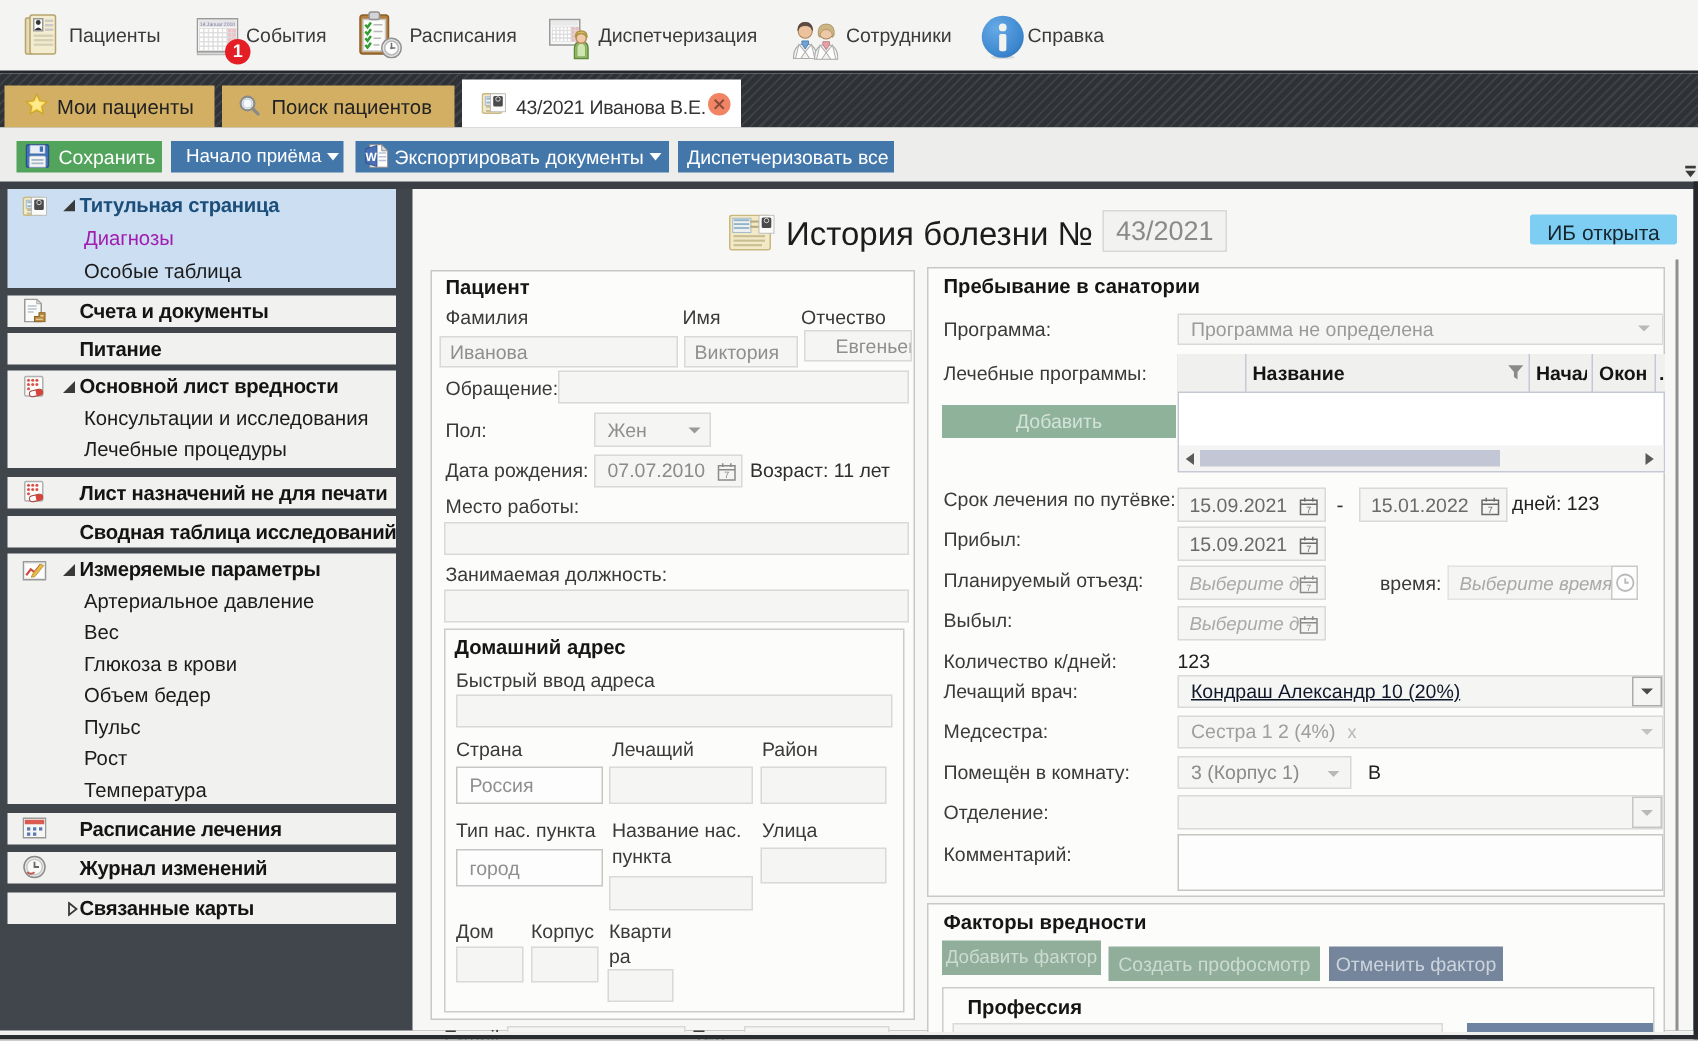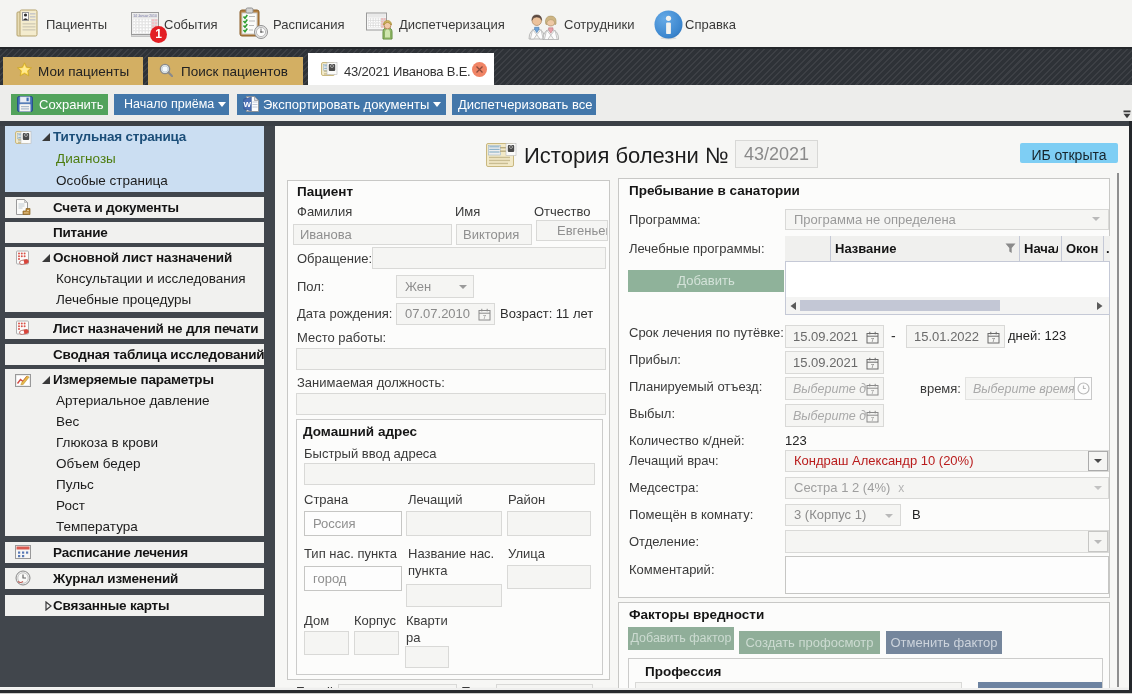--- a/index.html
+++ b/index.html
@@ -267,22 +267,22 @@
     <rect x="3" y="7.700000000000001" width="7" height="1.4" fill="#c9bd92"></rect>
     <rect x="3" y="10.700000000000001" width="7" height="1.4" fill="#c9bd92"></rect>
     <rect x="6" y="0.5" width="10" height="12" fill="#fbfbf9" stroke="#b9b9b9" stroke-width="0.6"></rect>
 <rect x="7.800000000000001" y="2" width="6.4" height="7" rx="1" fill="#4a4a4a"></rect>
 <circle cx="11" cy="4" r="1.5" fill="#4a4a4a" stroke="#fbfbf9" stroke-width="0.5"></circle>
   </svg>
 <div class="tx" style="left:53px;top:126px;width:205px;height:22px;font-size:13.5px;font-weight:bold;letter-spacing:-0.2px;color:#1b4e79;line-height:22px;">Титульная страница</div>
 <svg style="position:absolute;left:42px;top:133px;width:8px;height:8px;" width="8" height="8" viewBox="0 0 8 8">
     <path d="M8 0 v8 h-8 z" fill="#3a3a3a"></path>
   </svg>
-<div class="tx" style="left:56px;top:148px;width:200px;height:22px;font-size:13.5px;color:#4d7c0f;line-height:22px;">Диагнозы</div>
-<div class="tx" style="left:56px;top:170px;width:200px;height:22px;font-size:13.5px;color:#1c1c1c;line-height:22px;">Особые страница</div>
+<div class="tx" style="left:56px;top:148px;width:200px;height:22px;font-size:13.5px;color:#a21caf;line-height:22px;">Диагнозы</div>
+<div class="tx" style="left:56px;top:170px;width:200px;height:22px;font-size:13.5px;color:#1c1c1c;line-height:22px;">Особые таблица</div>
 <div style="left:5px;top:197px;width:259px;height:21px;background:#f1f1ef;"></div>
 <svg style="position:absolute;left:15px;top:199px;width:16px;height:16px;" width="16" height="16" viewBox="0 0 16 16">
 <path d="M1.5 0.5 h8 l3 3 v12 h-11 z" fill="#fbfbf9" stroke="#9a9a9a"></path>
 <path d="M9.5 0.5 l3 3 h-3 z" fill="#d9d9d9" stroke="#9a9a9a" stroke-width="0.5"></path>
 <g stroke="#b9c4cc" stroke-width="0.9">
       <path d="M3.5 5 h6"></path>
       <path d="M3.5 7 h6"></path>
       <path d="M3.5 9 h4"></path>
     </g>
 <path d="M8 15.5 v-3.5 h3 v-2.5 h4 v6 z" fill="#bd8d3f" stroke="#8a6426" stroke-width="0.7"></path>
@@ -304,21 +304,21 @@
       <circle cx="4" cy="6.3" r="1"></circle>
       <circle cx="6.8" cy="6.3" r="1"></circle>
       <circle cx="9.6" cy="6.3" r="1"></circle>
       <circle cx="4" cy="9.1" r="1"></circle>
     </g>
 <g transform="rotate(-12 9 12)">
 <path d="M4.5 12 q0-2 2.3-2 h4.4 q2.3 0 2.3 2 0 2-2.3 2 h-4.4 q-2.3 0-2.3-2z" fill="#fdfdfd" stroke="#a84a42" stroke-width="0.7"></path>
 <path d="M9 10 h2.2 q2.3 0 2.3 2 0 2-2.3 2 h-2.2 z" fill="#d9443a"></path>
 </g>
 </svg>
-<div class="tx" style="left:53px;top:247px;width:205px;height:21px;font-size:13.5px;font-weight:bold;letter-spacing:-0.2px;color:#141414;line-height:21px;">Основной лист назначений</div>
+<div class="tx" style="left:53px;top:247px;width:205px;height:21px;font-size:13.5px;font-weight:bold;letter-spacing:-0.2px;color:#141414;line-height:21px;">Основной лист вредности</div>
 <svg style="position:absolute;left:42px;top:254px;width:8px;height:8px;" width="8" height="8" viewBox="0 0 8 8">
     <path d="M8 0 v8 h-8 z" fill="#3a3a3a"></path>
   </svg>
 <div class="tx" style="left:56px;top:268px;width:200px;height:21px;font-size:13.5px;color:#1c1c1c;line-height:21px;">Консультации и исследования</div>
 <div class="tx" style="left:56px;top:289px;width:200px;height:21px;font-size:13.5px;color:#1c1c1c;line-height:21px;">Лечебные процедуры</div>
 <div style="left:5px;top:318px;width:259px;height:21px;background:#f1f1ef;"></div>
 <svg style="position:absolute;left:15px;top:320px;width:16px;height:16px;" width="16" height="16" viewBox="0 0 16 16">
 <rect x="1.5" y="1" width="12" height="13" rx="1" fill="#fbfbfa" stroke="#b0b0b0"></rect>
 <g fill="#d9534a">
       <circle cx="4" cy="3.5" r="1"></circle>
@@ -521,21 +521,21 @@
 <div class="lbl" style="left:629px;top:405px;width:200px;height:18px;line-height:18px;">Выбыл:</div>
 <div class="inp" style="left:785px;top:404px;width:99px;height:23px;line-height:21px;padding-left:7px;"><span style="font-style:italic;color:#a9a9a9;font-size:12.5px;">Выберите д</span><svg style="position:absolute;left:80px;top:5px;width:13px;height:13px;" width="13" height="13" viewBox="0 0 13 13">
 <rect x="1" y="2.5" width="11" height="9.5" fill="none" stroke="#8a8a8a" stroke-width="1"></rect>
 <path d="M1 5.2 h11" stroke="#8a8a8a" stroke-width="1"></path>
 <path d="M3.8 0.8 v2.6 M9.2 0.8 v2.6" stroke="#8a8a8a" stroke-width="1"></path>
 <text x="6.5" y="10.8" font-size="6" fill="#8a8a8a" text-anchor="middle" font-family="Liberation Sans">7</text>
 </svg></div>
 <div class="lbl" style="left:629px;top:432px;width:200px;height:18px;line-height:18px;">Количество к/дней:</div>
 <div class="tx" style="left:785px;top:432px;width:60px;height:18px;font-size:13px;color:#222;line-height:18px;">123</div>
 <div class="lbl" style="left:629px;top:452px;width:200px;height:18px;line-height:18px;">Лечащий врач:</div>
-<div class="inp" style="left:785px;top:450px;width:324px;height:22px;line-height:20px;padding-left:8px;color:#b91c1c;">Кондраш Александр 10 (20%)</div>
+<div class="inp" style="left:785px;top:450px;width:324px;height:22px;line-height:20px;padding-left:8px;color:#0f172a;text-decoration:underline;">Кондраш Александр 10 (20%)</div>
 <div style="left:1088px;top:451px;width:20px;height:20px;background:#f5f5f3;border:1px solid #ababab;"></div>
 <svg style="position:absolute;left:1093px;top:458px;width:10px;height:7px;" width="10" height="7" viewBox="0 0 10 7">
     <path d="M1 1 l4 4 4-4 z" fill="#4a4a4a"></path>
   </svg>
 <div class="lbl" style="left:629px;top:479px;width:200px;height:18px;line-height:18px;">Медсестра:</div>
 <div class="inp" style="left:785px;top:477px;width:324px;height:22px;line-height:20px;padding-left:8px;color:#9e9e9e;">Сестра 1 2 (4%)<span style="color:#b5b5b5;margin-left:8px;font-size:12px;">x</span></div>
 <svg style="position:absolute;left:1093px;top:485px;width:10px;height:7px;" width="10" height="7" viewBox="0 0 10 7">
     <path d="M1 1 l4 4 4-4 z" fill="#c2c2c2"></path>
   </svg>
 <div class="lbl" style="left:629px;top:506px;width:200px;height:18px;line-height:18px;">Помещён в комнату:</div>

